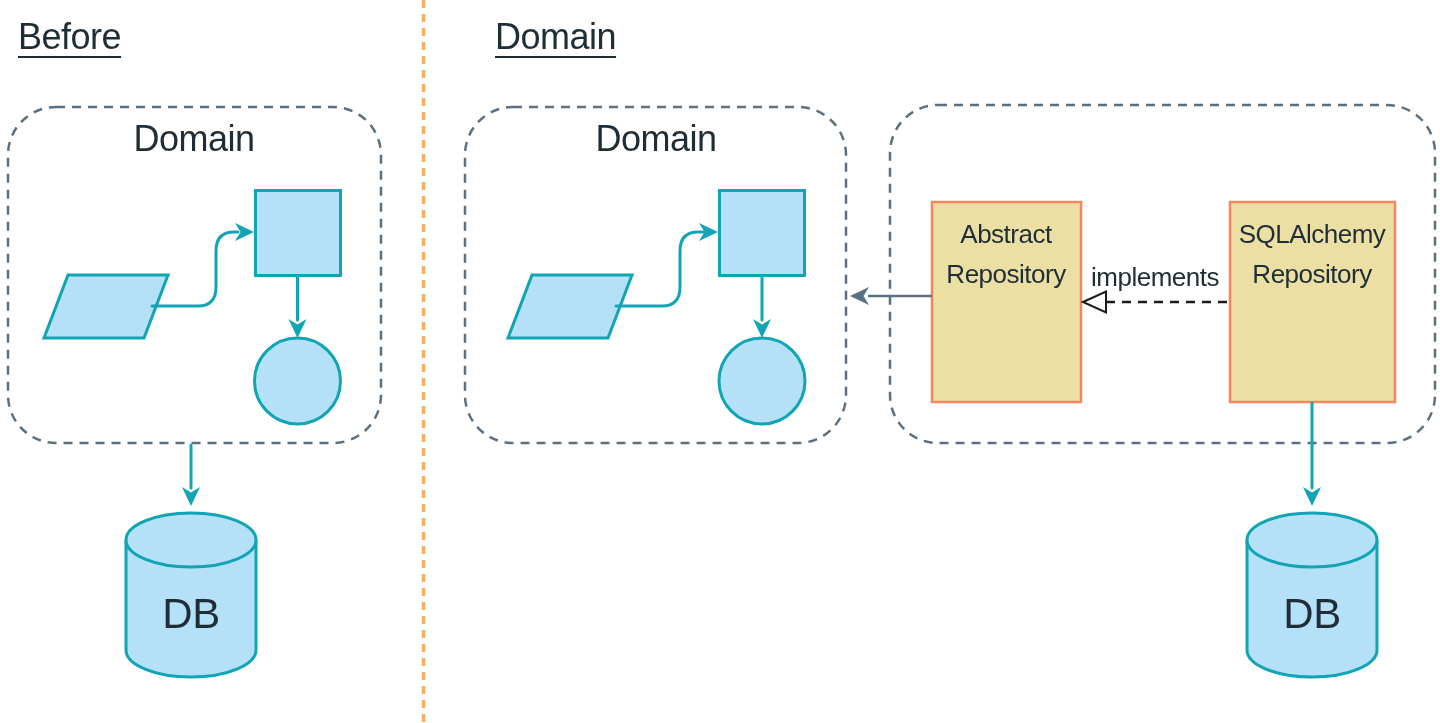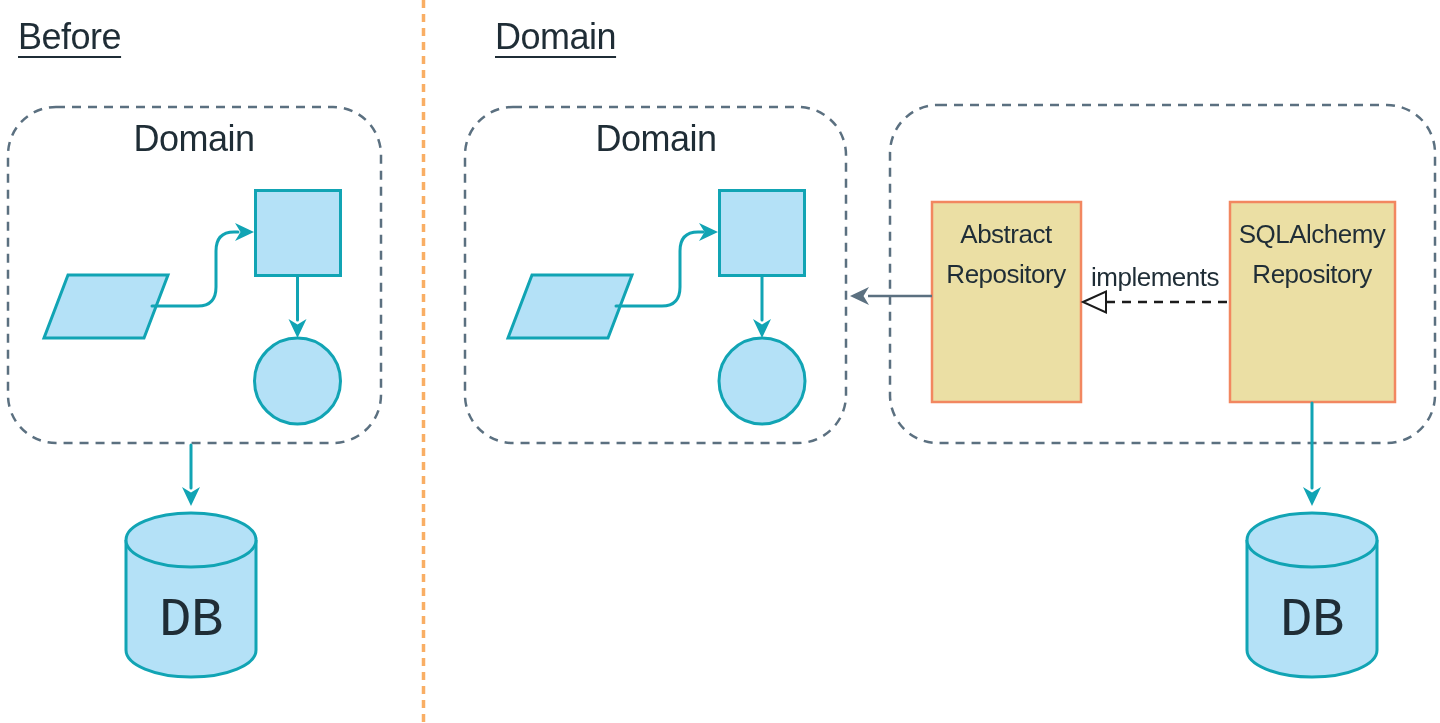--- a/index.html
+++ b/index.html
@@ -29,21 +29,21 @@
   
   .txt { position: absolute; white-space: nowrap; letter-spacing: -0.5px; }
   .centered { transform: translateX(-50%); }
   .section-label {
     font-size: 36px; line-height: 1.3;
     text-decoration: underline; text-underline-offset: 7px; text-decoration-thickness: 2px;
   }
   .box-title  { font-size: 36px; line-height: 1.15; }
   .repo-label { font-size: 26px; line-height: 40px; text-align: center; }
   .implements { font-size: 26px; line-height: 1.2; margin-top: 12px; }
-  .db-label   { font-size: 54px; line-height: 1.2; font-family: Liberation Mono, monospace; }
+  .db-label   { font-size: 42px; line-height: 1.2; }
 </style>
 </head>
 <body>
 
 <div class="canvas">
 
   <svg class="svg-layer" width="1440" height="723" viewBox="0 0 1440 723" aria-hidden="true">
 
     <line class="divider" x1="423.5" y1="0" x2="423.5" y2="723"></line>
 

